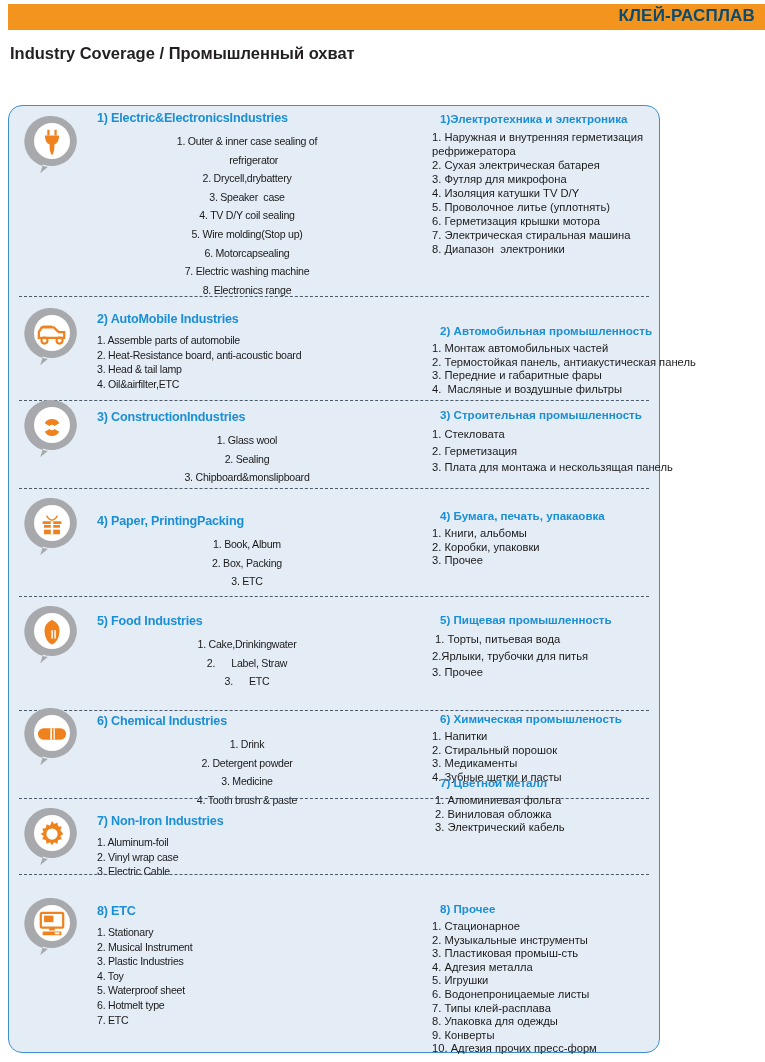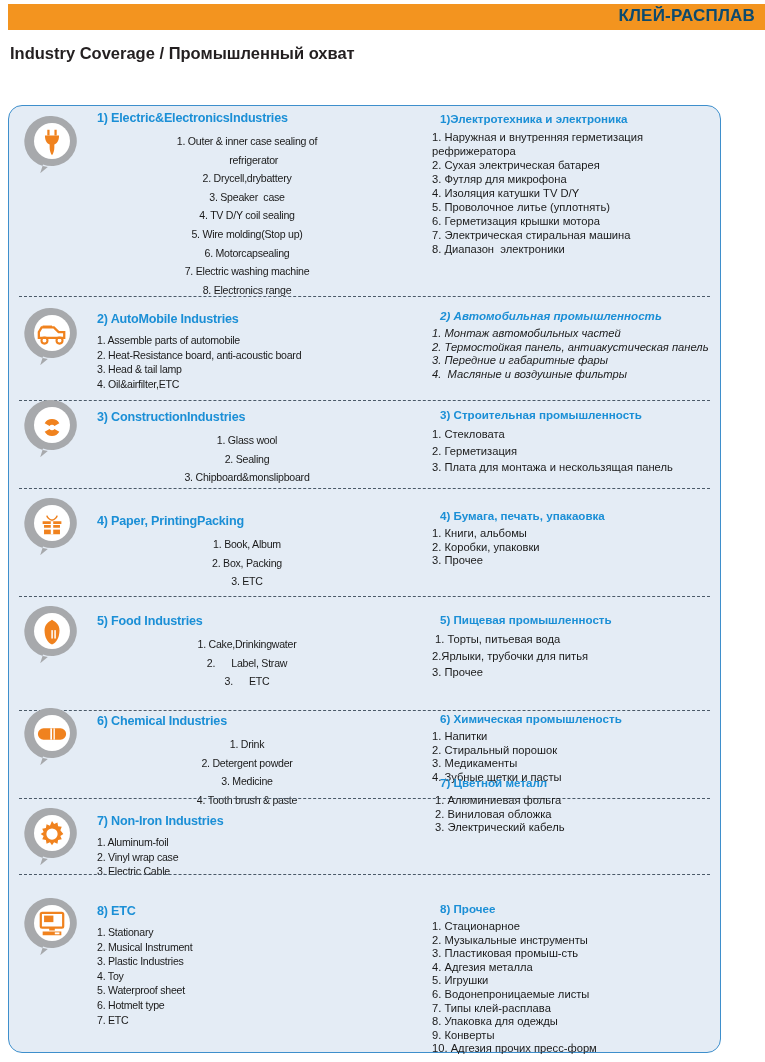--- a/index.html
+++ b/index.html
@@ -22,21 +22,21 @@
     color:#0c4a6e; font-size:17px; font-weight:bold;
     letter-spacing:0.2px; line-height:22px;
   }
   .page-title {
     position:absolute; left:10px; top:44px;
     font-size:16.5px; font-weight:bold; color:#231f20;
   }
 
   
   .card {
-    position:absolute; left:8px; top:105px; width:713px; height:948px;
+    position:absolute; left:8px; top:105px; width:652px; height:948px;
     background:#e4ecf5;
     border:1.6px solid #3e8fcc;
     border-radius:14px;
   }
   .divider {
     position:absolute; left:10px; right:10px;
     border-top:1.6px dashed #4b5a68;
     height:0;
   }
 
@@ -142,21 +142,21 @@
       </div>
       <div class="col-en" style="top: 206px;">
         <div class="sec-head-en">2) AutoMobile Industries</div>
         <ul class="items ">
           <li>1. Assemble parts of automobile</li>
           <li>2. Heat-Resistance board, anti-acoustic board</li>
           <li>3. Head &amp; tail lamp</li>
           <li>4. Oil&amp;airfilter,ETC</li>
         </ul>
       </div>
-      <div class="col-ru" style="top: 203px; font-style: italic;">
+      <div class="col-ru" style="top: 218px;">
         <div class="sec-head-ru">2) Автомобильная промышленность</div>
         <ul class="items ru tight">
           <li>1. Монтаж автомобильных частей</li>
           <li>2. Термостойкая панель, антиакустическая панель</li>
           <li>3. Передние и габаритные фары</li>
           <li>4.  Масляные и воздушные фильтры</li>
         </ul>
       </div>
       <div class="divider" style="top: 294px;"></div>
       <div class="icon-badge" style="left: 14px; top: 292px;">

